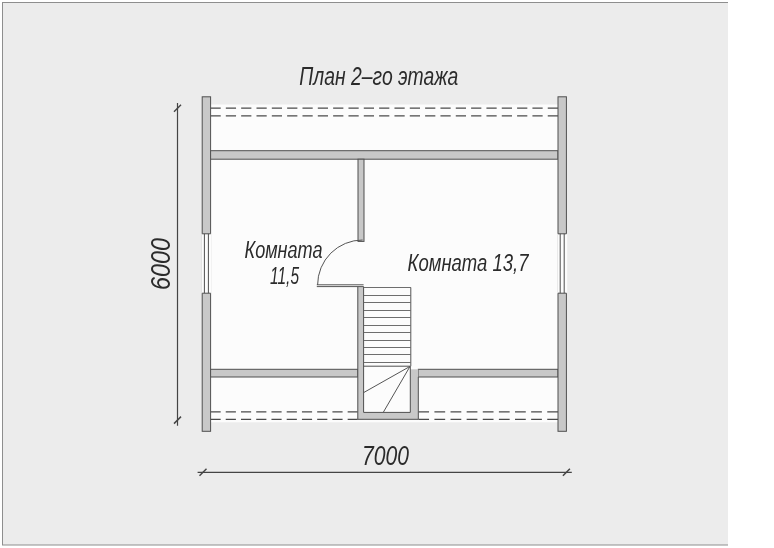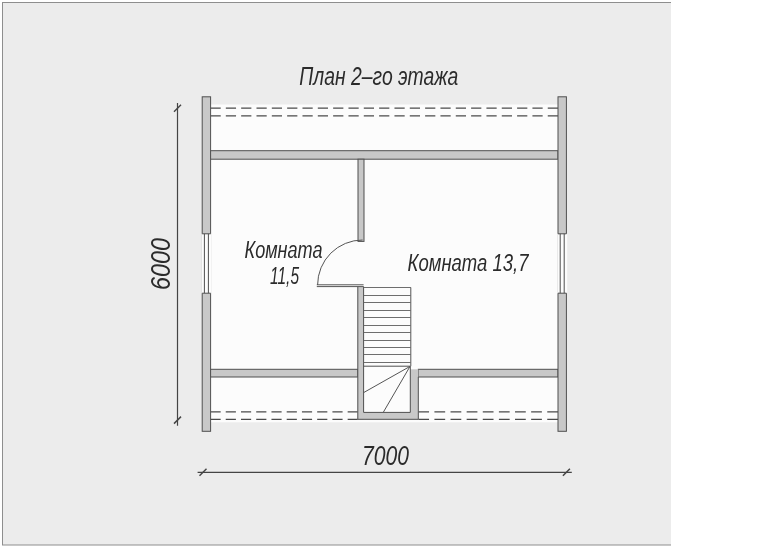--- a/index.html
+++ b/index.html
@@ -1,16 +1,16 @@
 <!DOCTYPE html>
 <html><head>
 <meta charset="utf-8">
 <style>
   html,body{margin:0;padding:0;background:#ffffff;}
-  #canvas{position:relative;width:671px;height:548px;overflow:hidden;background:#ffffff;filter:grayscale(1) blur(0.3px);
+  #canvas{position:relative;width:728px;height:548px;overflow:hidden;background:#ffffff;filter:grayscale(1) blur(0.3px);
           font-family:"Liberation Sans", sans-serif;}
   svg{position:absolute;left:0;top:0;}
 </style>
 </head>
 <body>
 <div id="canvas">
 <svg width="774" height="548" viewBox="0 0 774 548">
 
   <rect x="2.5" y="2.5" width="769.5" height="542.5" fill="#ececec" stroke="#8e8e8e" stroke-width="1"></rect>
 

